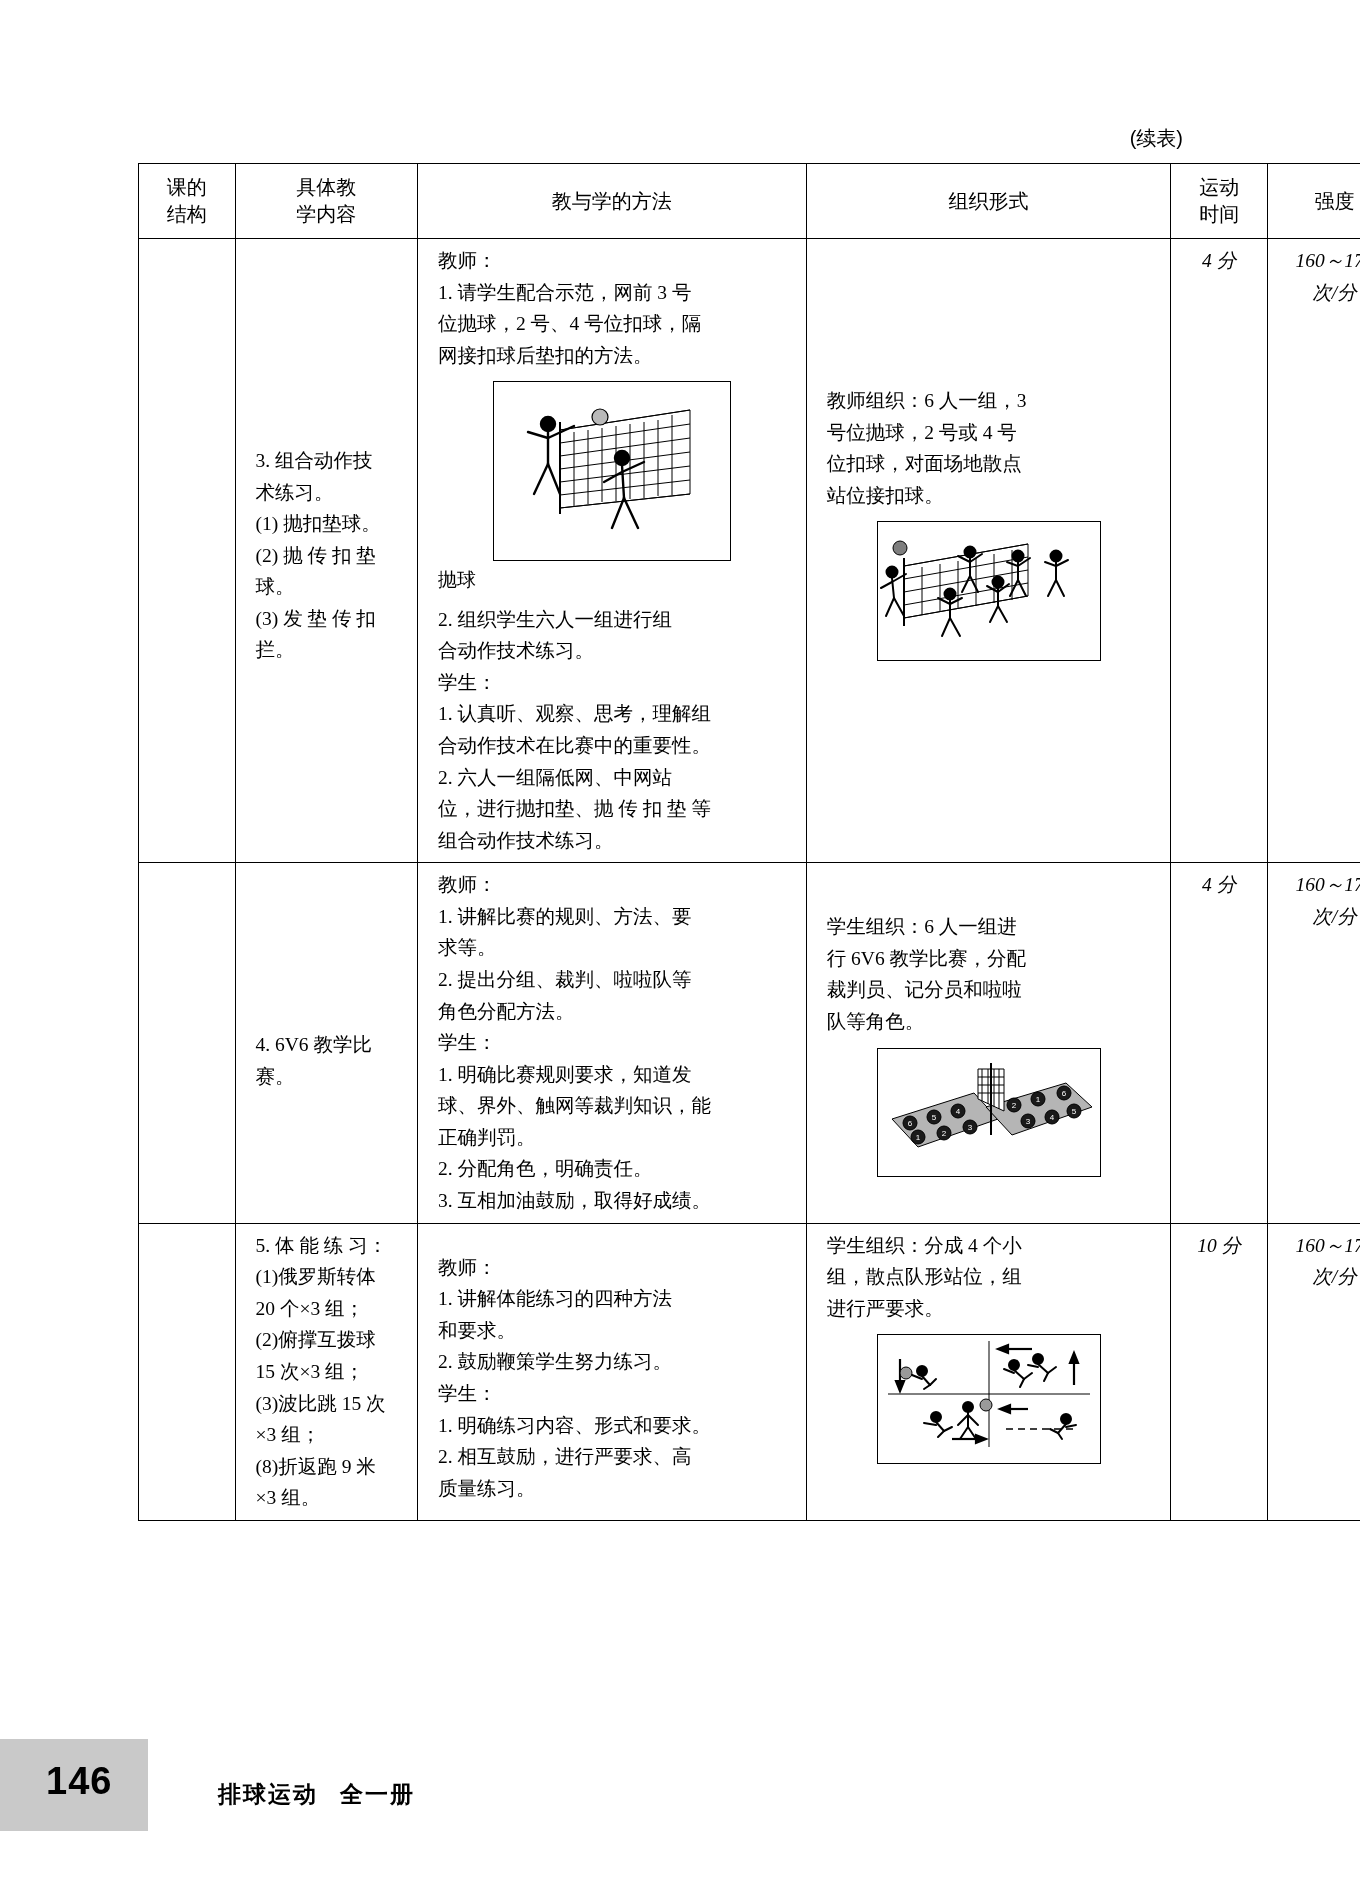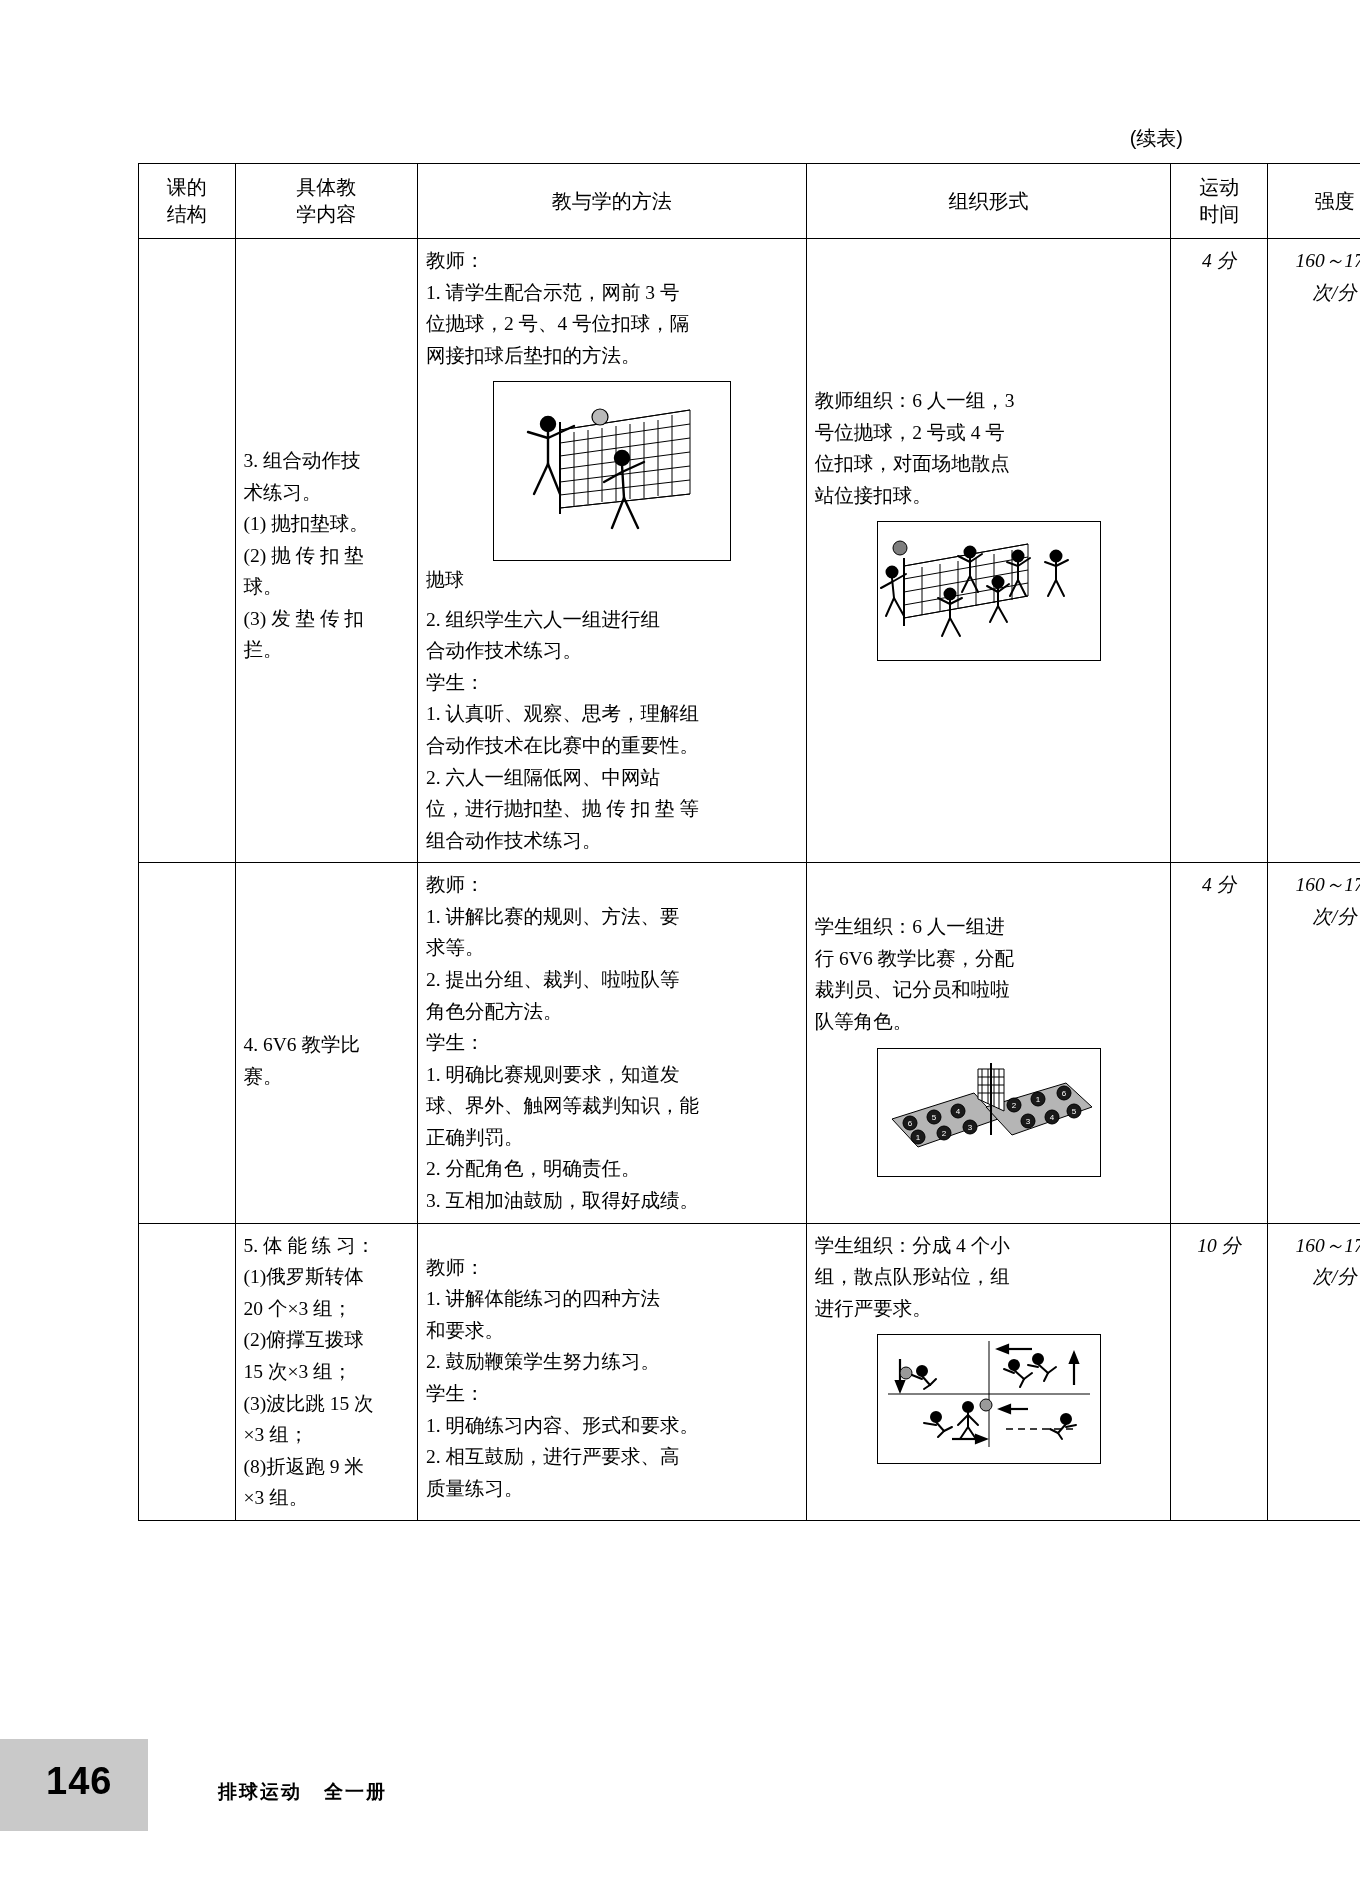--- a/index.html
+++ b/index.html
@@ -24,21 +24,21 @@
   table.main{
     position:absolute;
     left:138px; top:163px;
     width:1264px;
     border-collapse:collapse;
     table-layout:fixed;
   }
   table.main td, table.main th{
     border:1.5px solid #000;
     vertical-align:top;
-    padding:6px 8px;
+    padding:6px 20px;
     font-size:19.5px;
     line-height:1.62;
     font-weight:normal;
   }
   table.main thead td{
     text-align:center;
     vertical-align:middle;
     padding:10px 4px;
     font-size:20px;
     line-height:1.35;
@@ -68,21 +68,21 @@
     position:absolute;
     left:46px;top:1760px;
     font-size:38px;
     font-weight:bold;
     font-family:"Liberation Sans", sans-serif;
     letter-spacing:1px;
   }
   .footer-text{
     position:absolute;
     left:218px;top:1779px;
-    font-size:19px;
+    font-size:23px;
     font-weight:bold;
     font-family:"Liberation Sans", sans-serif;
     letter-spacing:2px;
   }
   .footer-text .sp{display:inline-block;width:22px;}
 </style>
 </head>
 <body>
 
 <div class="page">

